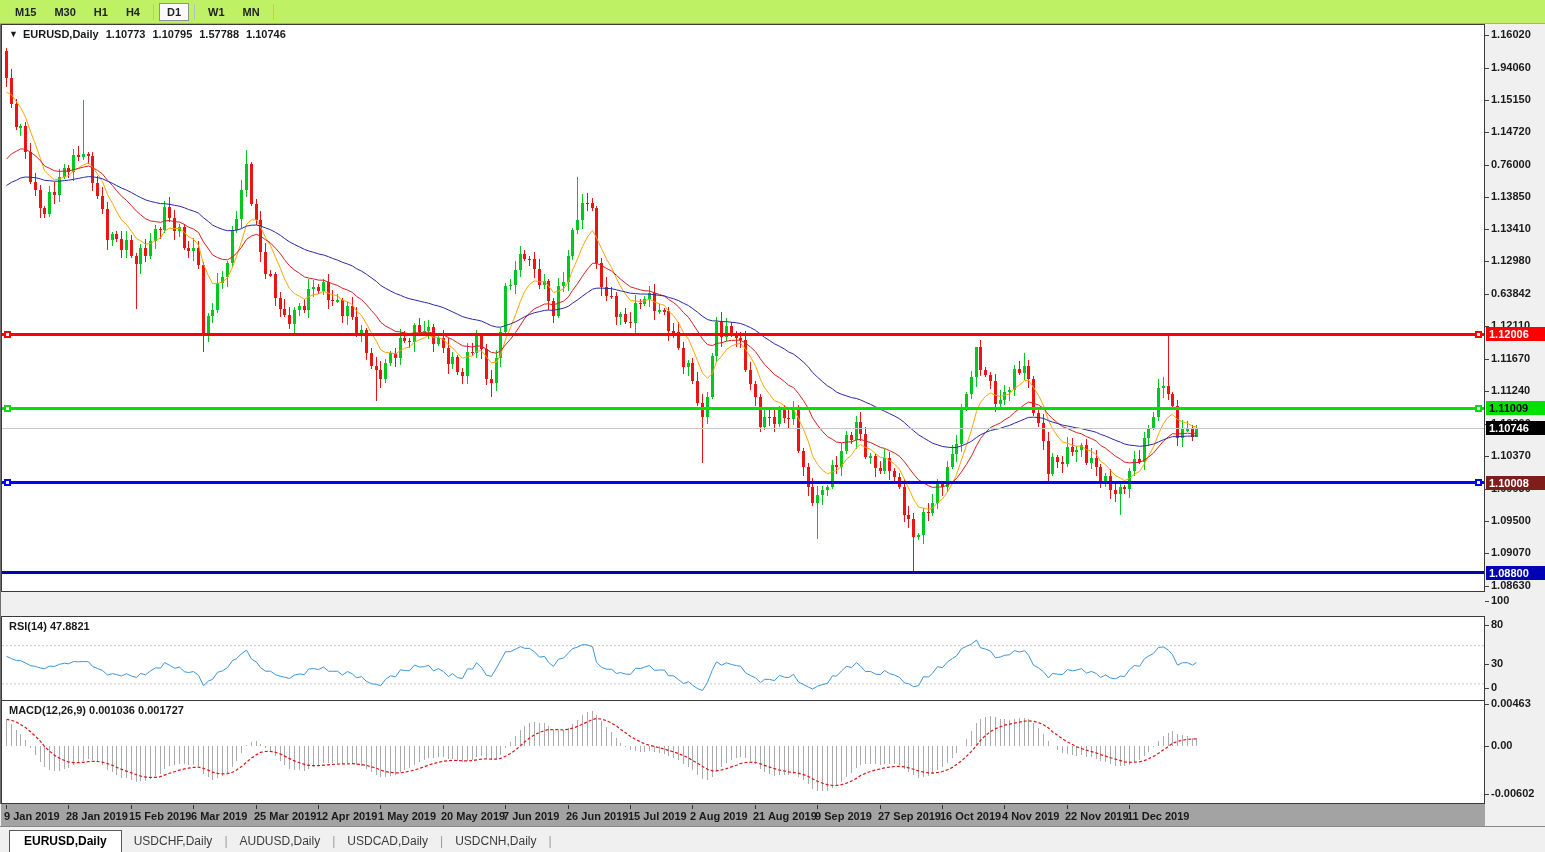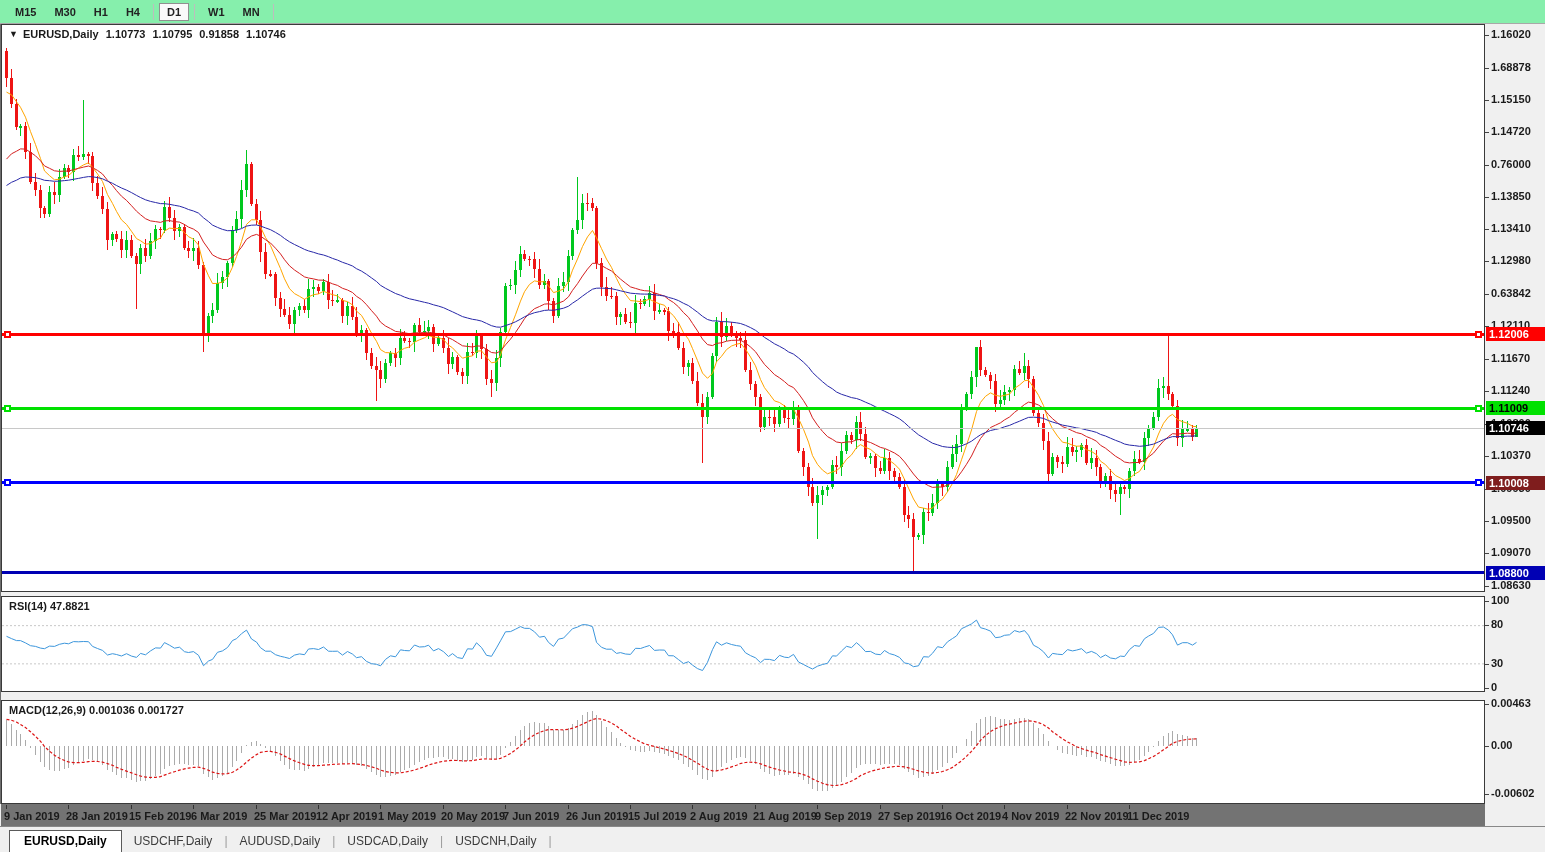--- a/index.html
+++ b/index.html
@@ -5,54 +5,54 @@
   html,body{margin:0;padding:0;}
   body{
     width:1545px;height:852px;position:relative;overflow:hidden;
     background:#F0F0F0;
     font-family:"Liberation Sans", sans-serif;
     -webkit-font-smoothing:antialiased;
   }
   
   #toolbar{
     position:absolute;left:0;top:0;width:1545px;height:23px;
-    background:#86efac;border-bottom:1px solid #A8A8A8;
+    background:#bef264;border-bottom:1px solid #A8A8A8;
     display:flex;align-items:center;font-size:11px;font-weight:700;color:#222;
   }
   .tf-btn{padding:2px 7px;margin:0 1px;cursor:default;border:1px solid transparent;}
   .tf-btn.active{background:#FAFAFA;border:1px solid #909090;}
   .tb-sep{width:1px;height:16px;background:#BDBDBD;margin:0 4px;}
   
   .panel{
     position:absolute;left:1px;width:1484px;background:#FFFFFF;
     border:1px solid #3A3A3A;box-sizing:border-box;
   }
   #main-panel{top:24px;height:568px;}
-  #rsi-panel{top:596px;height:96px;}
+  #rsi-panel{top:616px;height:96px;}
   #macd-panel{top:700px;height:104px;}
   .panel svg{position:absolute;left:0;top:0;}
   .panel-label{
     position:absolute;left:7px;top:3px;font-size:11px;font-weight:700;color:#1A1A1A;
     white-space:nowrap;z-index:5;
   }
   #chart-title{display:flex;align-items:center;gap:5px;}
   #chart-title .num{margin-left:2px;}
   .dd-glyph{font-size:9px;}
   
   #price-scale{position:absolute;left:1485px;top:24px;width:60px;height:781px;}
   .tick-text{
     position:absolute;left:6px;font-size:11px;font-weight:700;color:#1A1A1A;white-space:nowrap;
   }
   .tick-dash{position:absolute;left:0;width:4px;height:1px;background:#444;}
   .price-tag{
     position:absolute;left:1px;width:66px;height:14px;line-height:14px;
     font-size:11px;font-weight:700;padding-left:3px;box-sizing:border-box;white-space:nowrap;overflow:hidden;
   }
   
-  #time-axis{position:absolute;left:1px;top:804px;width:1484px;height:22px;background:#737373;}
+  #time-axis{position:absolute;left:1px;top:804px;width:1484px;height:22px;background:#a3a3a3;}
   .t-tick{position:absolute;top:1px;width:1px;height:4px;background:#333;}
   .t-label{position:absolute;top:6px;font-size:11px;font-weight:700;color:#1A1A1A;white-space:nowrap;}
   
   #tab-bar{
     position:absolute;left:0;top:826px;width:1545px;height:26px;background:#F0F0F0;
     border-top:1px solid #888;display:flex;align-items:flex-end;font-size:12px;
   }
   #active-tab{
     margin-left:9px;padding:3px 14px 5px 14px;background:#FFFFFF;
     border:1px solid #5A5A5A;border-bottom:none;font-weight:700;color:#000;
@@ -80,21 +80,21 @@
   </div>
 
 <div id="left-frame"></div>
 
 <div id="main-panel" class="panel">
   <div id="chart-title" class="panel-label">
     <span class="dd-glyph">▼</span>
     <span>EURUSD,Daily</span>
     <span class="num">1.10773</span>
     <span class="num">1.10795</span>
-    <span class="num">0.91858</span>
+    <span class="num">1.57788</span>
     <span class="num">1.10746</span>
   </div>
   <svg id="main-svg" width="1482" height="566" shape-rendering="crispEdges">
       <line x1="4.5" y1="22.6" x2="4.5" y2="62.3" stroke="#EE1414" stroke-width="1"></line>
       <rect x="3" y="26.3" width="3" height="26.900000000000002" fill="#EE1414"></rect>
       <line x1="9.5" y1="43.8" x2="9.5" y2="82.8" stroke="#EE1414" stroke-width="1"></line>
       <rect x="8" y="53.2" width="3" height="26.099999999999994" fill="#EE1414"></rect>
       <line x1="14.5" y1="74" x2="14.5" y2="105.3" stroke="#EE1414" stroke-width="1"></line>
       <rect x="13" y="79.3" width="3" height="22.299999999999997" fill="#EE1414"></rect>
       <line x1="18.5" y1="99" x2="18.5" y2="110.9" stroke="#00C81E" stroke-width="1"></line>
@@ -874,21 +874,21 @@
       <line x1="1190.5" y1="45" x2="1190.5" y2="36.7" stroke="#ABABAB" stroke-width="1" shape-rendering="crispEdges"></line>
       <line x1="1194.5" y1="45" x2="1194.5" y2="37.3" stroke="#ABABAB" stroke-width="1" shape-rendering="crispEdges"></line>
       <polyline points="4.5,18.3 9.5,19.3 14.5,21.1 18.5,23.5 23.5,26.6 28.5,30.7 33.5,35.3 38.5,40.3 42.5,45.5 47.5,50.2 52.5,54.2 57.5,57.3 62.5,59.5 66.5,61.0 71.5,61.6 76.5,61.7 81.5,61.3 86.5,60.6 90.5,60.3 95.5,60.5 100.5,61.1 105.5,62.6 110.5,64.3 114.5,66.3 119.5,68.3 124.5,70.1 129.5,71.9 134.5,73.7 138.5,75.0 143.5,76.1 148.5,76.5 153.5,76.3 158.5,75.6 162.5,74.1 167.5,72.3 172.5,70.7 177.5,69.1 182.5,67.9 186.5,67.1 191.5,66.4 196.5,66.1 201.5,67.4 206.5,69.2 210.5,71.1 215.5,72.3 220.5,72.9 225.5,72.7 230.5,71.3 234.5,69.0 239.5,65.6 244.5,61.2 249.5,57.1 254.5,53.6 258.5,51.4 263.5,50.5 268.5,50.4 273.5,51.3 278.5,53.0 282.5,55.1 287.5,57.6 292.5,59.9 297.5,61.8 302.5,63.4 306.5,64.3 311.5,64.7 316.5,64.6 321.5,64.2 326.5,63.8 330.5,63.4 335.5,63.1 340.5,62.9 345.5,62.8 350.5,62.7 354.5,63.1 359.5,63.5 364.5,64.4 369.5,65.8 374.5,67.3 378.5,69.1 383.5,70.5 388.5,71.4 393.5,71.9 398.5,71.8 402.5,71.2 407.5,70.3 412.5,69.0 417.5,67.4 422.5,65.8 426.5,64.0 431.5,62.6 436.5,61.3 441.5,60.2 446.5,59.7 450.5,59.4 455.5,59.5 460.5,59.8 465.5,59.8 470.5,59.6 474.5,58.9 479.5,58.1 484.5,57.9 489.5,58.1 494.5,58.1 498.5,57.3 503.5,55.2 508.5,52.4 513.5,48.9 518.5,44.9 522.5,40.9 527.5,37.1 532.5,33.8 537.5,31.4 542.5,29.6 546.5,28.6 551.5,28.7 556.5,28.7 561.5,28.8 566.5,28.3 570.5,27.2 575.5,25.4 580.5,23.2 585.5,20.8 590.5,18.5 594.5,17.6 599.5,18.1 604.5,19.7 609.5,22.0 614.5,25.0 618.5,28.3 623.5,31.8 628.5,35.4 633.5,38.3 638.5,40.8 642.5,42.8 647.5,44.2 652.5,45.6 657.5,46.9 662.5,48.0 666.5,49.4 671.5,50.8 676.5,52.6 681.5,54.7 686.5,56.9 690.5,59.4 695.5,62.2 700.5,65.4 705.5,68.2 710.5,69.8 714.5,69.8 719.5,69.0 724.5,67.6 729.5,65.9 734.5,64.2 738.5,62.5 743.5,61.5 748.5,61.2 753.5,61.5 758.5,62.8 762.5,64.4 767.5,66.1 772.5,67.7 777.5,69.0 782.5,70.0 786.5,70.9 791.5,71.3 796.5,72.2 801.5,73.6 806.5,75.5 810.5,77.9 815.5,80.2 820.5,82.2 825.5,83.8 830.5,84.5 834.5,84.5 839.5,83.7 844.5,82.1 849.5,80.0 854.5,77.4 858.5,74.6 863.5,72.4 868.5,70.4 873.5,69.0 878.5,67.9 882.5,66.9 887.5,66.1 892.5,65.5 897.5,65.3 902.5,65.8 906.5,66.8 911.5,68.3 916.5,69.9 921.5,71.1 926.5,71.9 930.5,72.1 935.5,71.5 940.5,70.5 945.5,68.8 950.5,66.4 954.5,63.5 959.5,59.8 964.5,55.3 969.5,50.3 974.5,44.6 978.5,39.3 983.5,34.5 988.5,30.6 993.5,27.7 998.5,25.7 1002.5,24.2 1007.5,23.2 1012.5,22.1 1017.5,21.1 1022.5,20.2 1026.5,19.8 1031.5,20.3 1036.5,21.6 1041.5,23.8 1046.5,27.1 1050.5,30.7 1055.5,34.3 1060.5,37.9 1065.5,40.9 1070.5,43.5 1074.5,45.7 1079.5,47.5 1084.5,49.2 1089.5,50.6 1094.5,52.0 1098.5,53.6 1103.5,55.1 1108.5,56.7 1113.5,58.2 1118.5,59.6 1122.5,60.8 1127.5,61.3 1132.5,61.2 1137.5,60.8 1142.5,59.6 1146.5,57.7 1151.5,55.4 1156.5,52.3 1161.5,48.7 1166.5,45.3 1170.5,42.3 1175.5,40.4 1180.5,39.2 1185.5,38.3 1190.5,38.0 1194.5,37.9" fill="none" stroke="#DC1414" stroke-width="1.2" stroke-dasharray="3,2"></polyline>
     </svg>
 </div>
 
 <div id="price-scale">
     <div class="tick-dash" style="top:11px"></div>
     <div class="tick-text" style="top:4px">1.16020</div>
     <div class="tick-dash" style="top:43.7px"></div>
-    <div class="tick-text" style="top:36.7px">1.68878</div>
+    <div class="tick-text" style="top:36.7px">1.94060</div>
     <div class="tick-dash" style="top:75.8px"></div>
     <div class="tick-text" style="top:68.8px">1.15150</div>
     <div class="tick-dash" style="top:107.80000000000001px"></div>
     <div class="tick-text" style="top:100.80000000000001px">1.14720</div>
     <div class="tick-dash" style="top:140.6px"></div>
     <div class="tick-text" style="top:133.6px">0.76000</div>
     <div class="tick-dash" style="top:172.6px"></div>
     <div class="tick-text" style="top:165.6px">1.13850</div>
     <div class="tick-dash" style="top:205.4px"></div>
     <div class="tick-text" style="top:198.4px">1.13410</div>

